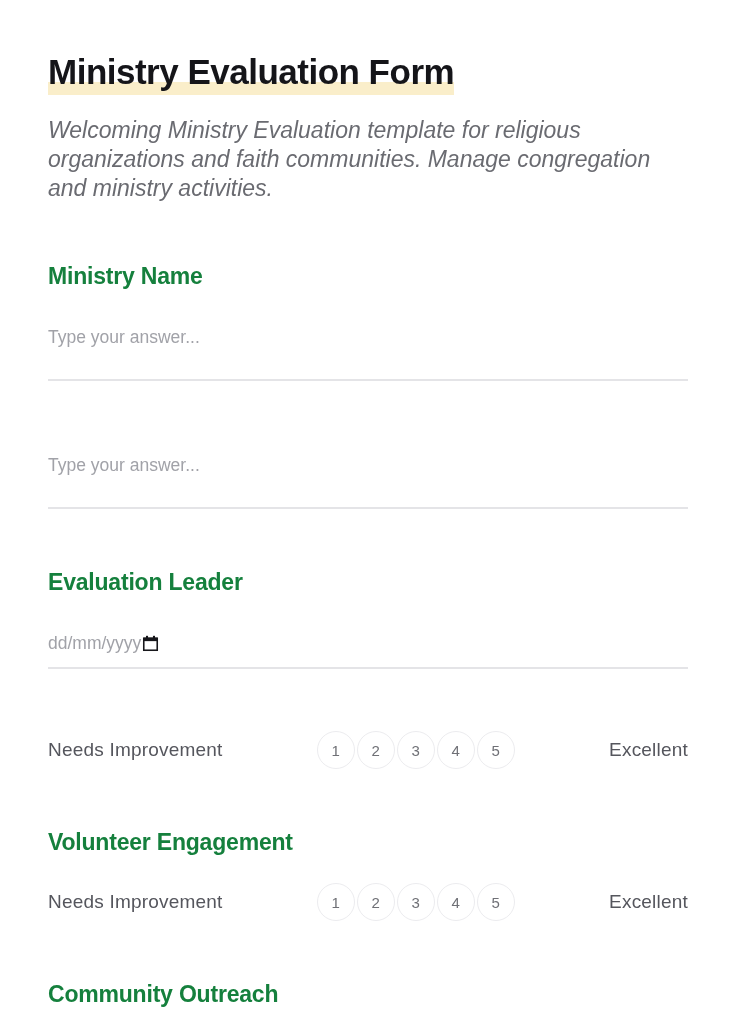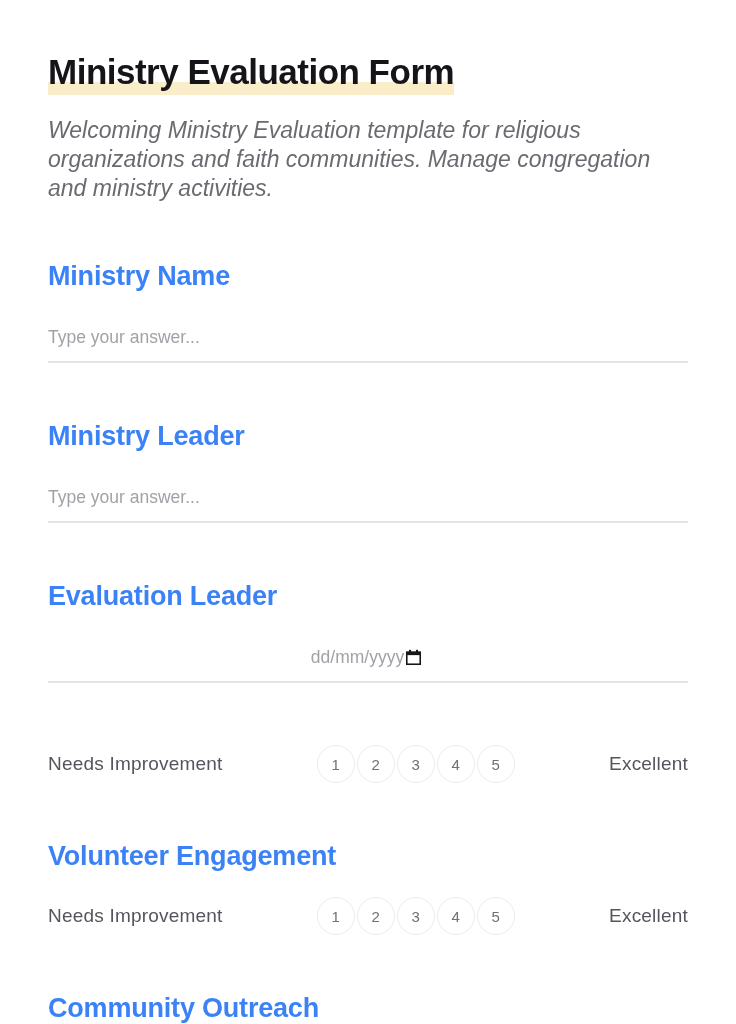--- a/index.html
+++ b/index.html
@@ -24,39 +24,39 @@
   }
   .subtitle {
     margin-top: 24px; max-width: 640px;
     font-size: 23px; line-height: 29px;
     font-style: italic; color: #6a6b71;
   }
 
   
   .question { margin-top: 62px; }
   .q-label {
-    font-size: 27px; line-height: 22px; font-weight: 700;
-    color: #3b82f6; letter-spacing: -0.2px;
+    font-size: 23px; line-height: 22px; font-weight: 700;
+    color: #15803d; letter-spacing: -0.2px;
   }
 
   
   .answer-input {
     display: block; width: 100%; margin-top: 28px;
-    padding: 12px 0 14px 0;
+    padding: 12px 0 32px 0;
     border: none; border-bottom: 2px solid #e4e4e7;
     background: transparent; outline: none;
     font-family: inherit; font-size: 17.5px; line-height: 20px; color: #26262c;
   }
   .answer-input::placeholder { color: #a1a2a8; opacity: 1; }
 
   
   .date-field {
     margin-top: 28px; padding: 12px 0 14px 0;
     border-bottom: 2px solid #e4e4e7;
-    display: flex; align-items: center; justify-content: center;
+    display: flex; align-items: center; justify-content: flex-start;
     cursor: text;
   }
   .date-placeholder { font-size: 17.5px; line-height: 20px; color: #a1a2a8; }
   .cal-icon { display: inline-flex; margin-right: 2px; cursor: pointer; }
 
   
   .rating-row {
     margin: 30px 0 4px 0;
     display: flex; align-items: center; justify-content: space-between;
   }
@@ -82,21 +82,20 @@
     </div>
     <p class="subtitle">Welcoming Ministry Evaluation template for religious organizations and faith communities. Manage congregation and ministry activities.</p>
   </header>
 
   <section class="question">
     <h2 class="q-label">Ministry Name</h2>
     <input type="text" class="answer-input" placeholder="Type your answer..." style="">
   </section>
 
   <section class="question">
-    <h2 class="q-label">Ministry Leader</h2>
     <input type="text" class="answer-input" placeholder="Type your answer..." style="">
   </section>
 
   <section class="question">
     <h2 class="q-label">Evaluation Leader</h2>
     <div class="date-field">
       <span class="date-placeholder">dd/mm/yyyy</span>
       <span class="cal-icon">
         <svg width="19" height="19" viewBox="0 0 24 24" aria-hidden="true">
           <rect x="3.5" y="5.5" width="17" height="15" fill="none" stroke="#17171b" stroke-width="2"></rect>

